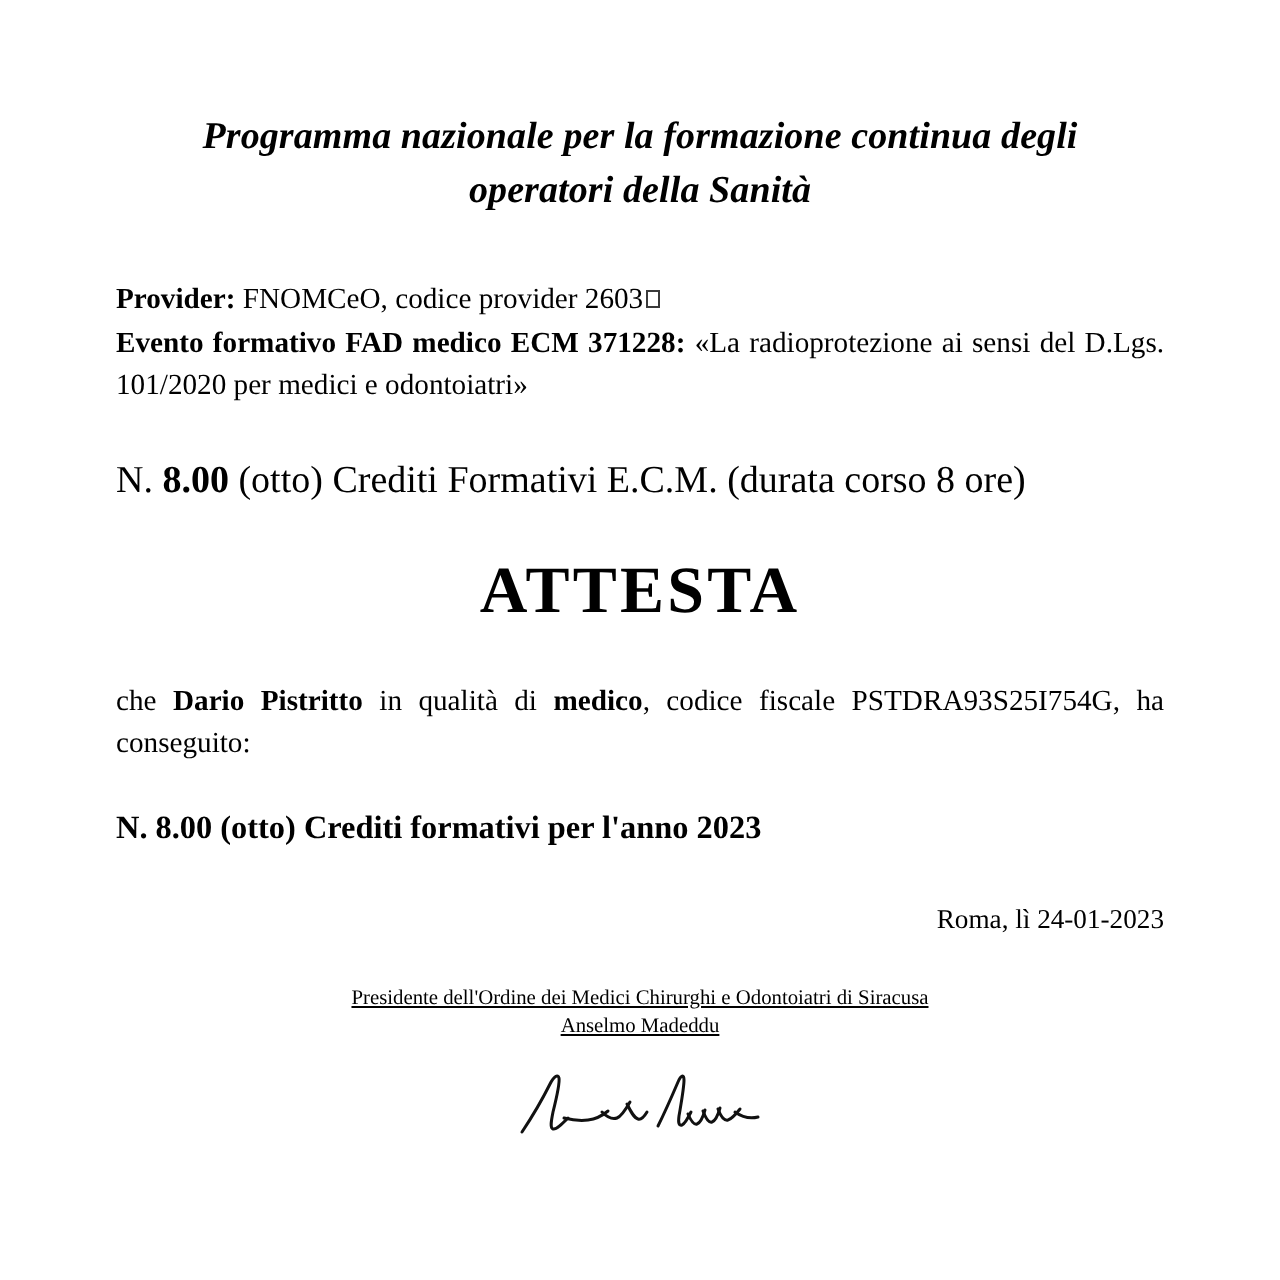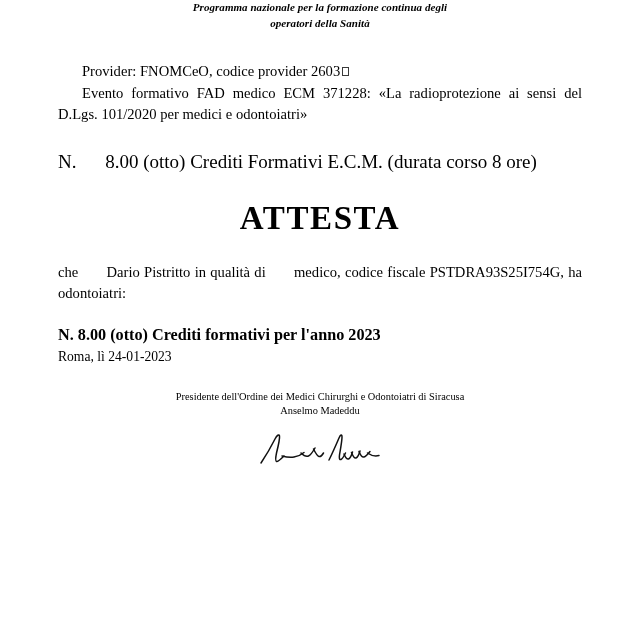--- a/index.html
+++ b/index.html
@@ -22,21 +22,22 @@
     width: 640px;
     height: 640px;
     box-sizing: border-box;
     padding: 0 58px;
     background: #ffffff;
   }
 
   
   .doc-title {
     margin: 0;
-    font-size: 11px;
+    padding-top: 56px;
+    font-size: 19px;
     font-weight: bold;
     font-style: italic;
     line-height: 1.42;
     text-align: center;
     letter-spacing: 0.05px;
   }
   .doc-title .line {
     display: block;
   }
 
@@ -102,47 +103,49 @@
 
   .block-result {
     margin-top: 20px;
     text-align: left;
     font-size: 16.2px;
     font-weight: bold;
     line-height: 1.35;
   }
 
   .block-place-date {
+    margin-top: 24px;
     font-size: 13.6px;
-    text-align: left;
+    text-align: right;
     line-height: 1.4;
   }
 
   
   .footer {
     margin-top: 24px;
     text-align: center;
     font-size: 10.4px;
     line-height: 1.34;
   }
   .footer .f-line {
     display: block;
+    text-decoration: underline;
   }
 
   .signature-wrap {
     margin-top: 12px;
     display: flex;
     justify-content: center;
     align-items: flex-start;
   }
   .signature {
     display: block;
   }
 
-  b, strong { font-weight: normal; margin-left: 24px; }
+  b, strong { font-weight: bold; }
 </style>
 </head>
 <body>
 
 <div class="page">
 
   <h1 class="doc-title">
     <span class="line">Programma nazionale per la formazione continua degli</span>
     <span class="line">operatori della Sanità</span>
   </h1>
@@ -154,21 +157,21 @@
     <p><b>Evento formativo FAD medico ECM 371228:</b><span> </span><span>«La radioprotezione ai sensi del</span><span> </span><span>D.Lgs. 101/2020 per medici e odontoiatri»</span></p>
 
   </div>
 
   <div class="block-credits"><span>N.</span><span> </span><b>8.00</b><span> </span><span>(otto) Crediti Formativi E.C.M. (durata corso 8 ore)</span></div>
 
 
   <div class="attesta">ATTESTA</div>
 
   <div class="body-block block-recipient">
-    <p><span>che</span><span> </span><b>Dario Pistritto</b><span> </span><span>in qualità di</span><span> </span><b>medico</b><span>, codice fiscale</span><span> </span><span>PSTDRA93S25I754G</span><span>, ha</span><span> </span><span>odontoiatri:</span></p>
+    <p><span>che</span><span> </span><b>Dario Pistritto</b><span> </span><span>in qualità di</span><span> </span><b>medico</b><span>, codice fiscale</span><span> </span><span>PSTDRA93S25I754G</span><span>, ha</span><span> </span><span>conseguito:</span></p>
   </div>
 
   <div class="block-result">N. 8.00 (otto) Crediti formativi per l'anno 2023</div>
 
   <div class="block-place-date">Roma, lì 24-01-2023</div>
 
   <div class="footer">
     <span class="f-line">Presidente dell'Ordine dei Medici Chirurghi e Odontoiatri di Siracusa</span>
     <span class="f-line">Anselmo Madeddu</span>
   </div>

